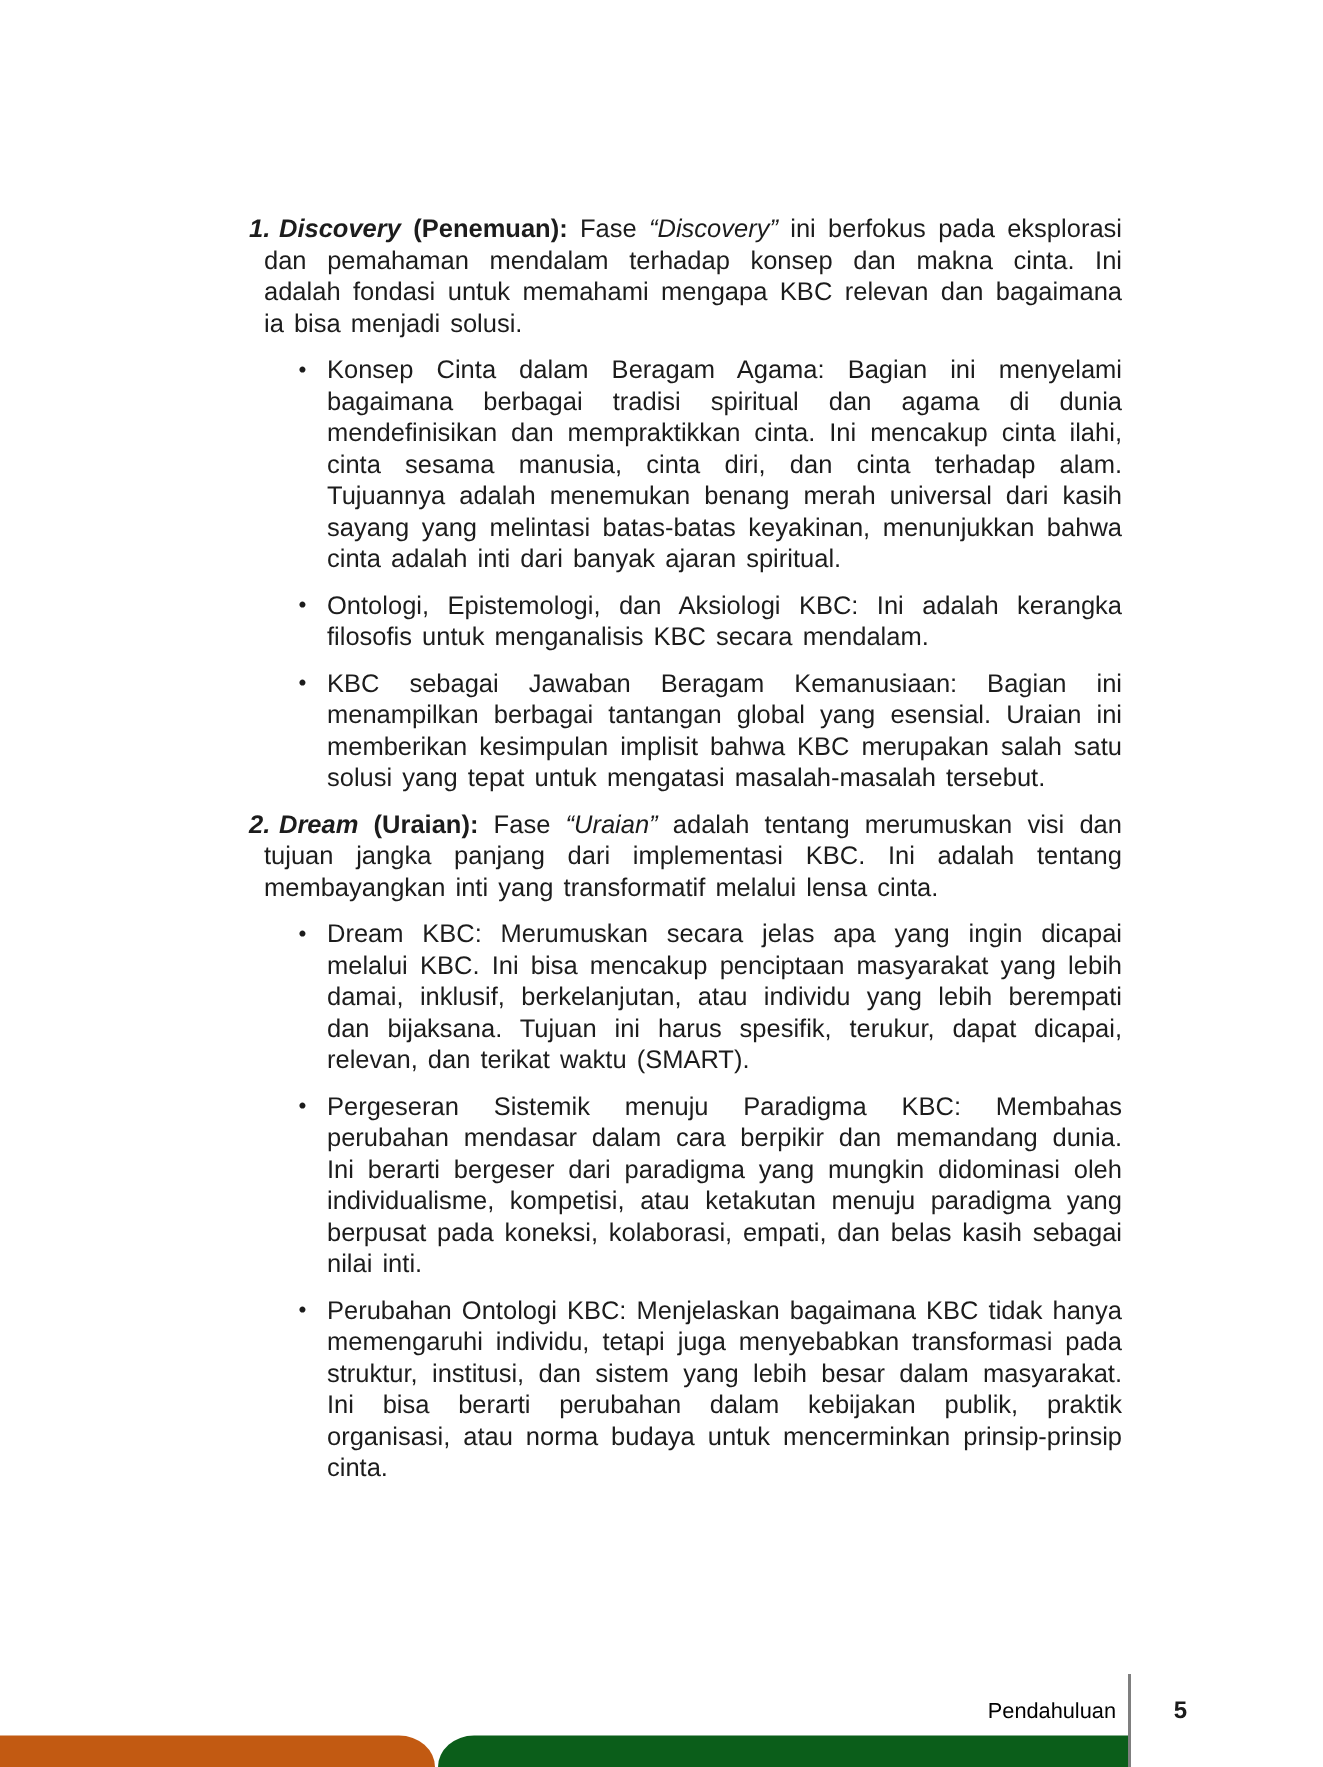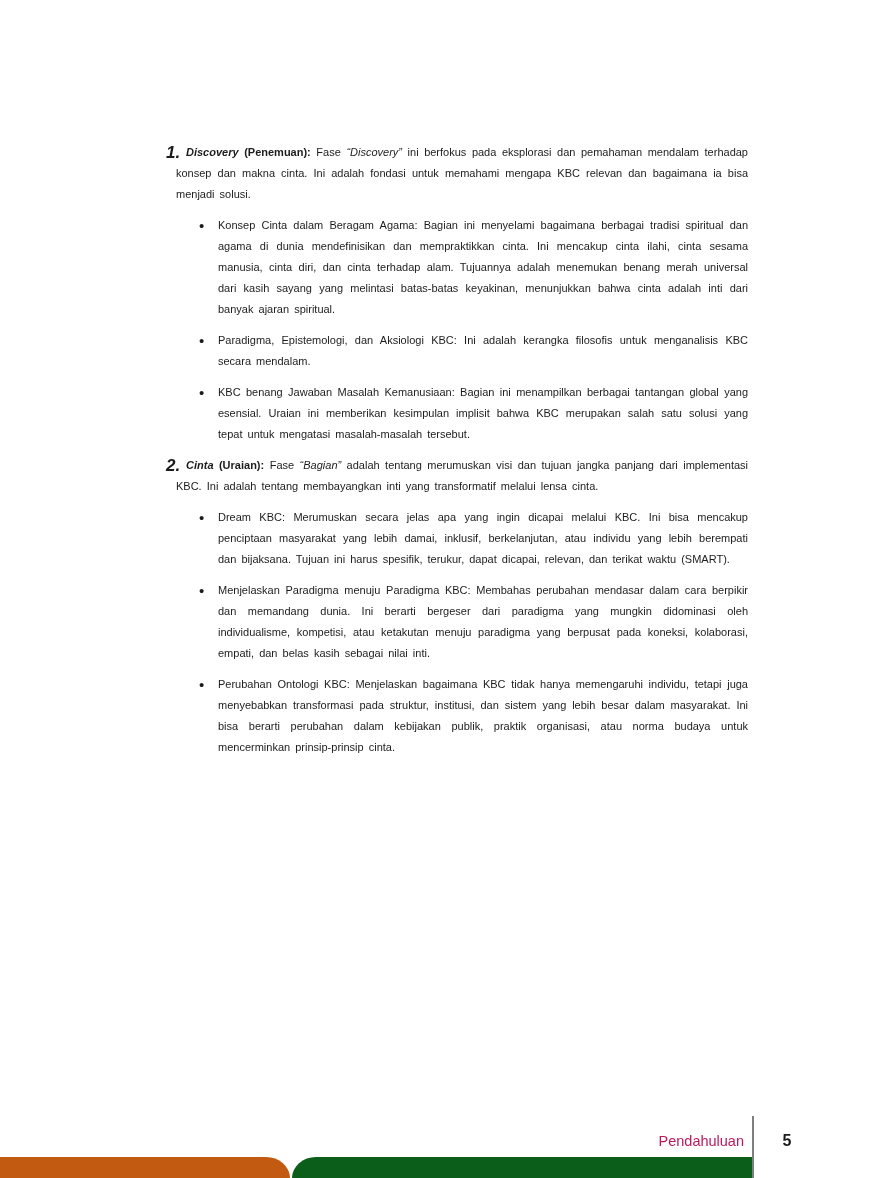--- a/index.html
+++ b/index.html
@@ -12,21 +12,21 @@
     overflow: hidden;
   }
   .content {
     position: absolute;
     left: 166px; top: 142px;
     width: 582px;
   }
   .pblock { margin: 0 0 10px 0; }
   .para {
     margin: 0;
-    font-size: 11px;
+    font-size: 17px;
     line-height: 21px;
     text-align: justify;
     word-spacing: 2px;
   }
   .item { position: relative; }
   .item-num {
     position: absolute;
     left: 0; top: 0;
     font-weight: bold;
     font-style: italic;
@@ -88,48 +88,48 @@
     <p class="para item-para"><span class="lead-italic">Discovery</span><span class="lead-bold"> (Penemuan): </span><span>Fase </span><span class="quoted">“Discovery”</span><span> ini berfokus pada eksplorasi dan pemahaman mendalam terhadap konsep dan makna cinta. Ini adalah fondasi untuk memahami mengapa KBC relevan dan bagaimana ia bisa menjadi solusi.</span></p>
   </section>
 
   <div class="bullet pblock">
     <span class="dot">•</span>
     <p class="para"><span class="bullet-lead">Konsep Cinta dalam Beragam Agama:</span><span> Bagian ini menyelami bagaimana berbagai tradisi spiritual dan agama di dunia mendefinisikan dan mempraktikkan cinta. Ini mencakup cinta ilahi, cinta sesama manusia, cinta diri, dan cinta terhadap alam. Tujuannya adalah menemukan benang merah universal dari kasih sayang yang melintasi batas-batas keyakinan, menunjukkan bahwa cinta adalah inti dari banyak ajaran spiritual.</span></p>
   </div>
 
   <div class="bullet pblock">
     <span class="dot">•</span>
-    <p class="para"><span class="bullet-lead">Paradigma, Epistemologi, dan Aksiologi KBC:</span><span> Ini adalah kerangka filosofis untuk menganalisis KBC secara mendalam.</span></p>
+    <p class="para"><span class="bullet-lead">Ontologi, Epistemologi, dan Aksiologi KBC:</span><span> Ini adalah kerangka filosofis untuk menganalisis KBC secara mendalam.</span></p>
   </div>
 
   <div class="bullet pblock">
     <span class="dot">•</span>
-    <p class="para"><span class="bullet-lead">KBC benang Jawaban Masalah Kemanusiaan:</span><span> Bagian ini menampilkan berbagai tantangan global yang esensial. Uraian ini memberikan kesimpulan implisit bahwa KBC merupakan salah satu solusi yang tepat untuk mengatasi masalah-masalah tersebut.</span></p>
+    <p class="para"><span class="bullet-lead">KBC sebagai Jawaban Beragam Kemanusiaan:</span><span> Bagian ini menampilkan berbagai tantangan global yang esensial. Uraian ini memberikan kesimpulan implisit bahwa KBC merupakan salah satu solusi yang tepat untuk mengatasi masalah-masalah tersebut.</span></p>
   </div>
 
   <section class="item pblock">
     <span class="item-num">2.</span>
-    <p class="para item-para"><span class="lead-italic">Cinta</span><span class="lead-bold"> (Uraian): </span><span>Fase </span><span class="quoted">“Bagian”</span><span> adalah tentang merumuskan visi dan tujuan jangka panjang dari implementasi KBC. Ini adalah tentang membayangkan inti yang transformatif melalui lensa cinta.</span></p>
+    <p class="para item-para"><span class="lead-italic">Dream</span><span class="lead-bold"> (Uraian): </span><span>Fase </span><span class="quoted">“Uraian”</span><span> adalah tentang merumuskan visi dan tujuan jangka panjang dari implementasi KBC. Ini adalah tentang membayangkan inti yang transformatif melalui lensa cinta.</span></p>
   </section>
 
   <div class="bullet pblock">
     <span class="dot">•</span>
     <p class="para"><span class="bullet-lead">Dream KBC:</span><span> Merumuskan secara jelas apa yang ingin dicapai melalui KBC. Ini bisa mencakup penciptaan masyarakat yang lebih damai, inklusif, berkelanjutan, atau individu yang lebih berempati dan bijaksana. Tujuan ini harus spesifik, terukur, dapat dicapai, relevan, dan terikat waktu (SMART).</span></p>
   </div>
 
   <div class="bullet pblock">
     <span class="dot">•</span>
-    <p class="para"><span class="bullet-lead">Menjelaskan Paradigma menuju Paradigma KBC:</span><span> Membahas perubahan mendasar dalam cara berpikir dan memandang dunia. Ini berarti bergeser dari paradigma yang mungkin didominasi oleh individualisme, kompetisi, atau ketakutan menuju paradigma yang berpusat pada koneksi, kolaborasi, empati, dan belas kasih sebagai nilai inti.</span></p>
+    <p class="para"><span class="bullet-lead">Pergeseran Sistemik menuju Paradigma KBC:</span><span> Membahas perubahan mendasar dalam cara berpikir dan memandang dunia. Ini berarti bergeser dari paradigma yang mungkin didominasi oleh individualisme, kompetisi, atau ketakutan menuju paradigma yang berpusat pada koneksi, kolaborasi, empati, dan belas kasih sebagai nilai inti.</span></p>
   </div>
 
   <div class="bullet pblock">
     <span class="dot">•</span>
     <p class="para"><span class="bullet-lead">Perubahan Ontologi KBC:</span><span> Menjelaskan bagaimana KBC tidak hanya memengaruhi individu, tetapi juga menyebabkan transformasi pada struktur, institusi, dan sistem yang lebih besar dalam masyarakat. Ini bisa berarti perubahan dalam kebijakan publik, praktik organisasi, atau norma budaya untuk mencerminkan prinsip-prinsip cinta.</span></p>
   </div>
 
 </div>
 
-<div class="footer-label" style="color: #be185d;">Pendahuluan</div>
+<div class="footer-label" style="color: #000000;">Pendahuluan</div>
 <div class="footer-divider" style="background-color: rgb(127, 127, 127);"></div>
 <div class="page-number" style="color: rgb(27, 27, 27);">5</div>
 
 <div class="bar-orange" style="background-color: rgb(194, 90, 18);"></div>
 <div class="bar-green" style="background-color: rgb(11, 94, 26);"></div>
 
 </body></html>

